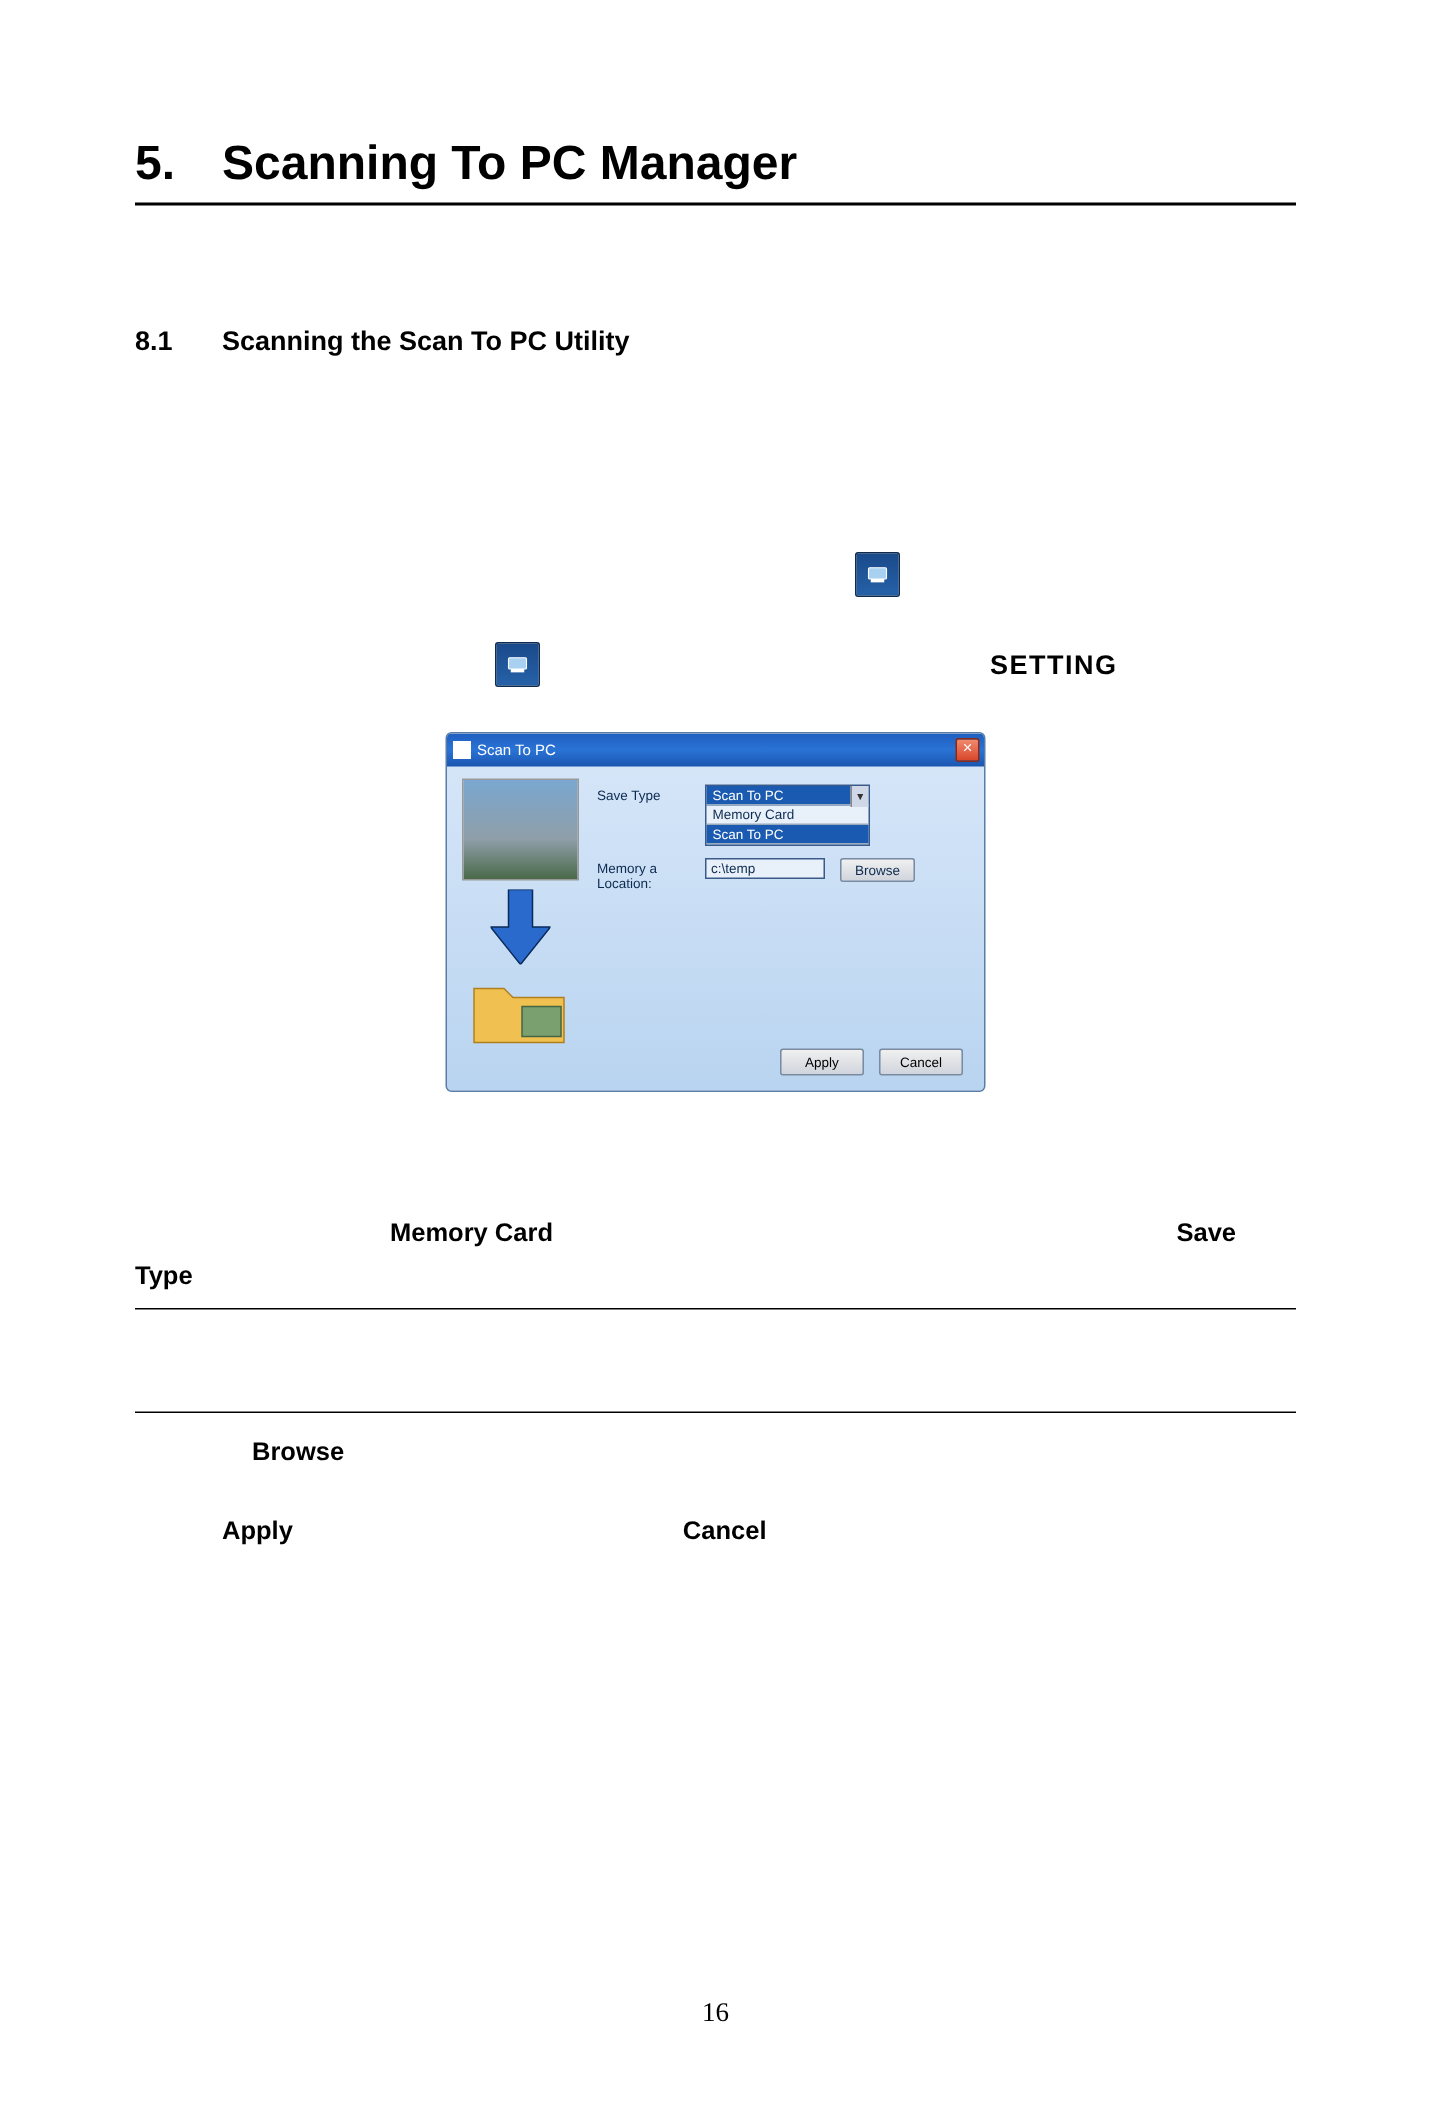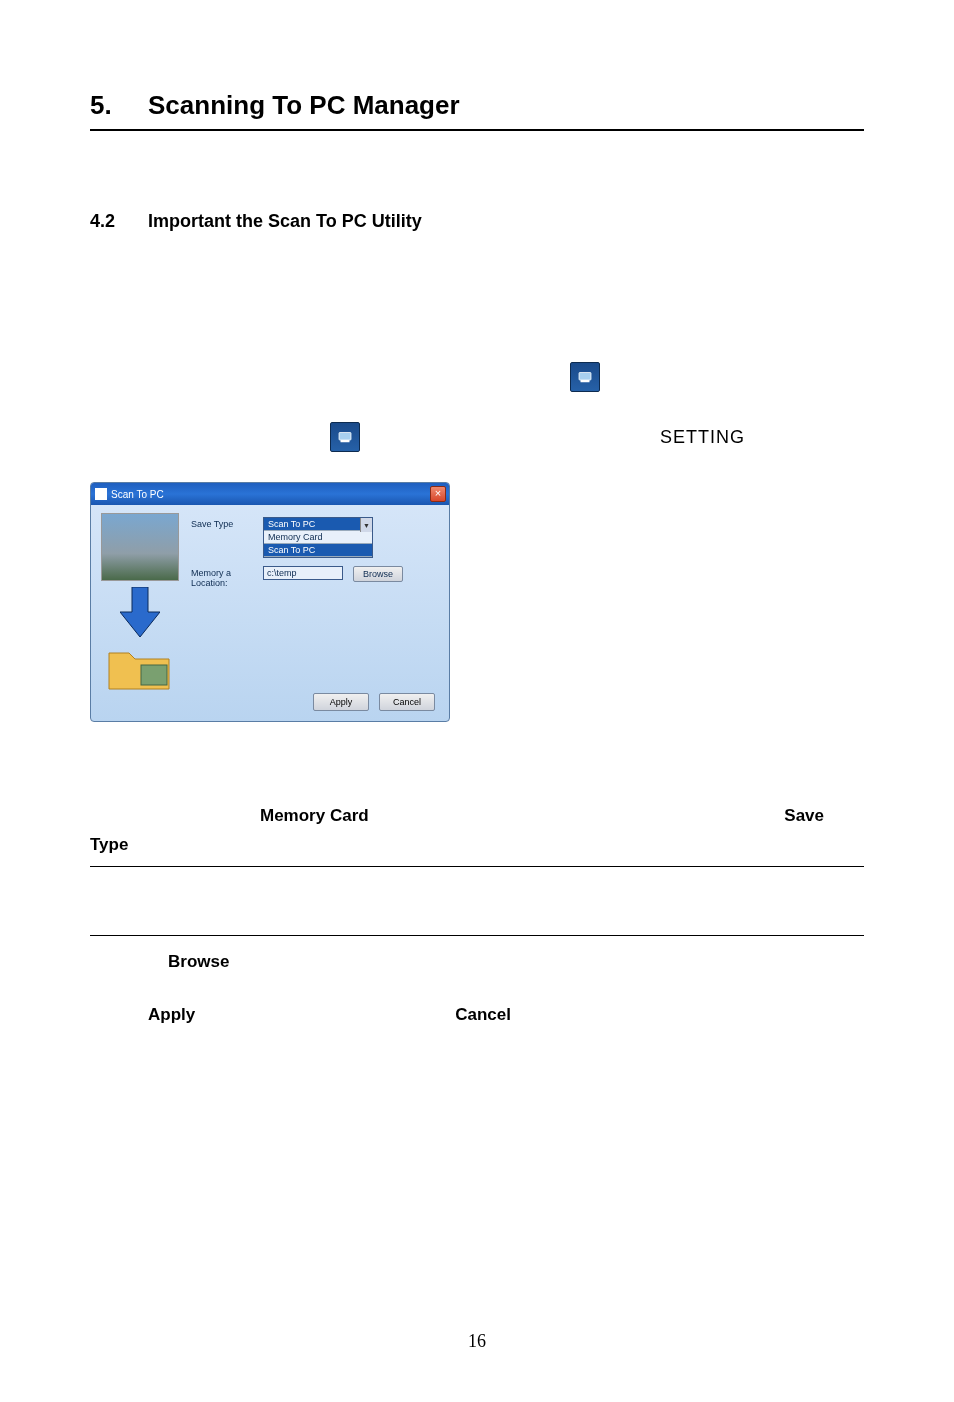--- a/index.html
+++ b/index.html
@@ -9,21 +9,21 @@
   }
   body {
     width: 954px;
     height: 1402px;
     background: #ffffff;
     font-family: Verdana, Arial, sans-serif;
     position: relative;
     padding: 90px 90px 40px 90px;
   }
   .heading-1 {
-    font-size: 26px;
+    font-size: 32px;
     font-weight: bold;
     color: #000;
     border-bottom: 2px solid #000;
     padding-bottom: 8px;
     margin-bottom: 80px;
   }
   .heading-1 .num {
     display: inline-block;
     width: 58px;
   }
@@ -62,27 +62,27 @@
   }
   .setting-row {
     display: flex;
     align-items: center;
     margin-top: 30px;
     margin-bottom: 30px;
     padding-left: 240px;
   }
   .setting-label {
     font-size: 18px;
-    font-weight: normal;
+    font-weight: bold;
     margin-left: 300px;
     letter-spacing: 1px;
   }
   .dialog-wrap {
     display: flex;
-    justify-content: flex-start;
+    justify-content: center;
     margin-top: 10px;
     margin-bottom: 80px;
   }
   .dialog {
     width: 360px;
     height: 240px;
     background: linear-gradient(180deg, #d8e7f9 0%, #b9d4f0 100%);
     border: 1px solid #5a7da5;
     border-radius: 4px;
     position: relative;
@@ -247,21 +247,21 @@
   }
 </style>
 </head>
 <body>
 
 <h1 class="heading-1">
   <span class="num">5.</span><span>Scanning To PC Manager</span>
 </h1>
 
 <h2 class="heading-2">
-  <span class="num">4.2</span><span>Important the Scan To PC Utility</span>
+  <span class="num">8.1</span><span>Scanning the Scan To PC Utility</span>
 </h2>
 
 <div class="tray-icon-row">
   <div class="tray-icon">
     <svg viewBox="0 0 24 24">
       <rect x="4" y="6" width="16" height="10" rx="1" fill="#a8d0f0" stroke="#fff" stroke-width="1"></rect>
       <rect x="6" y="16" width="12" height="3" fill="#fff"></rect>
     </svg>
   </div>
 </div>

